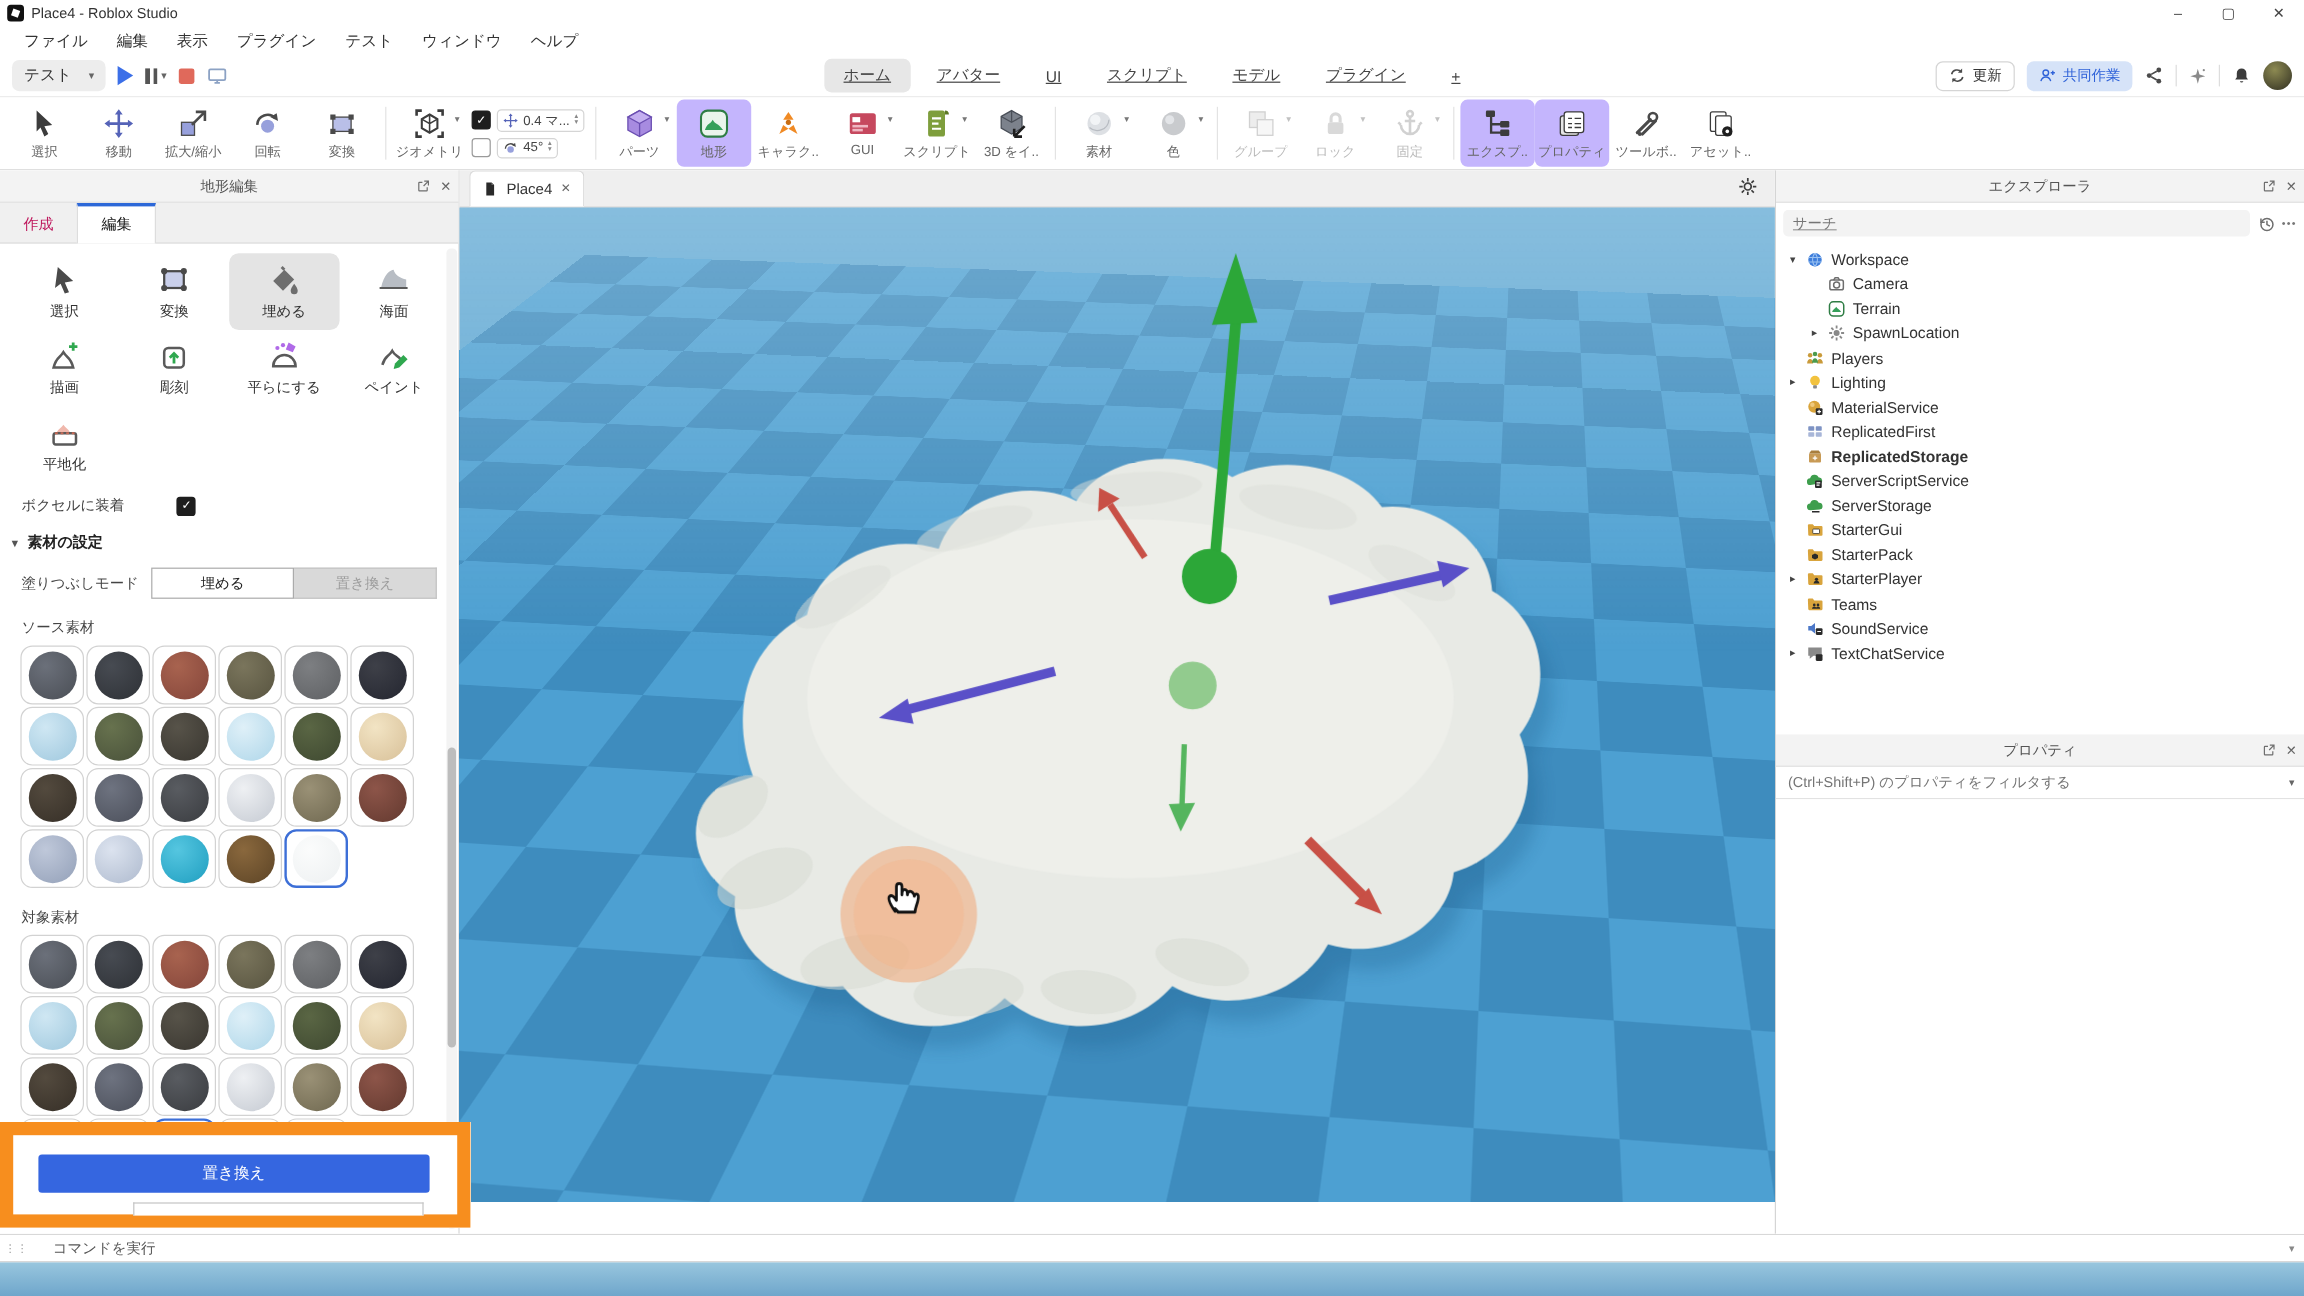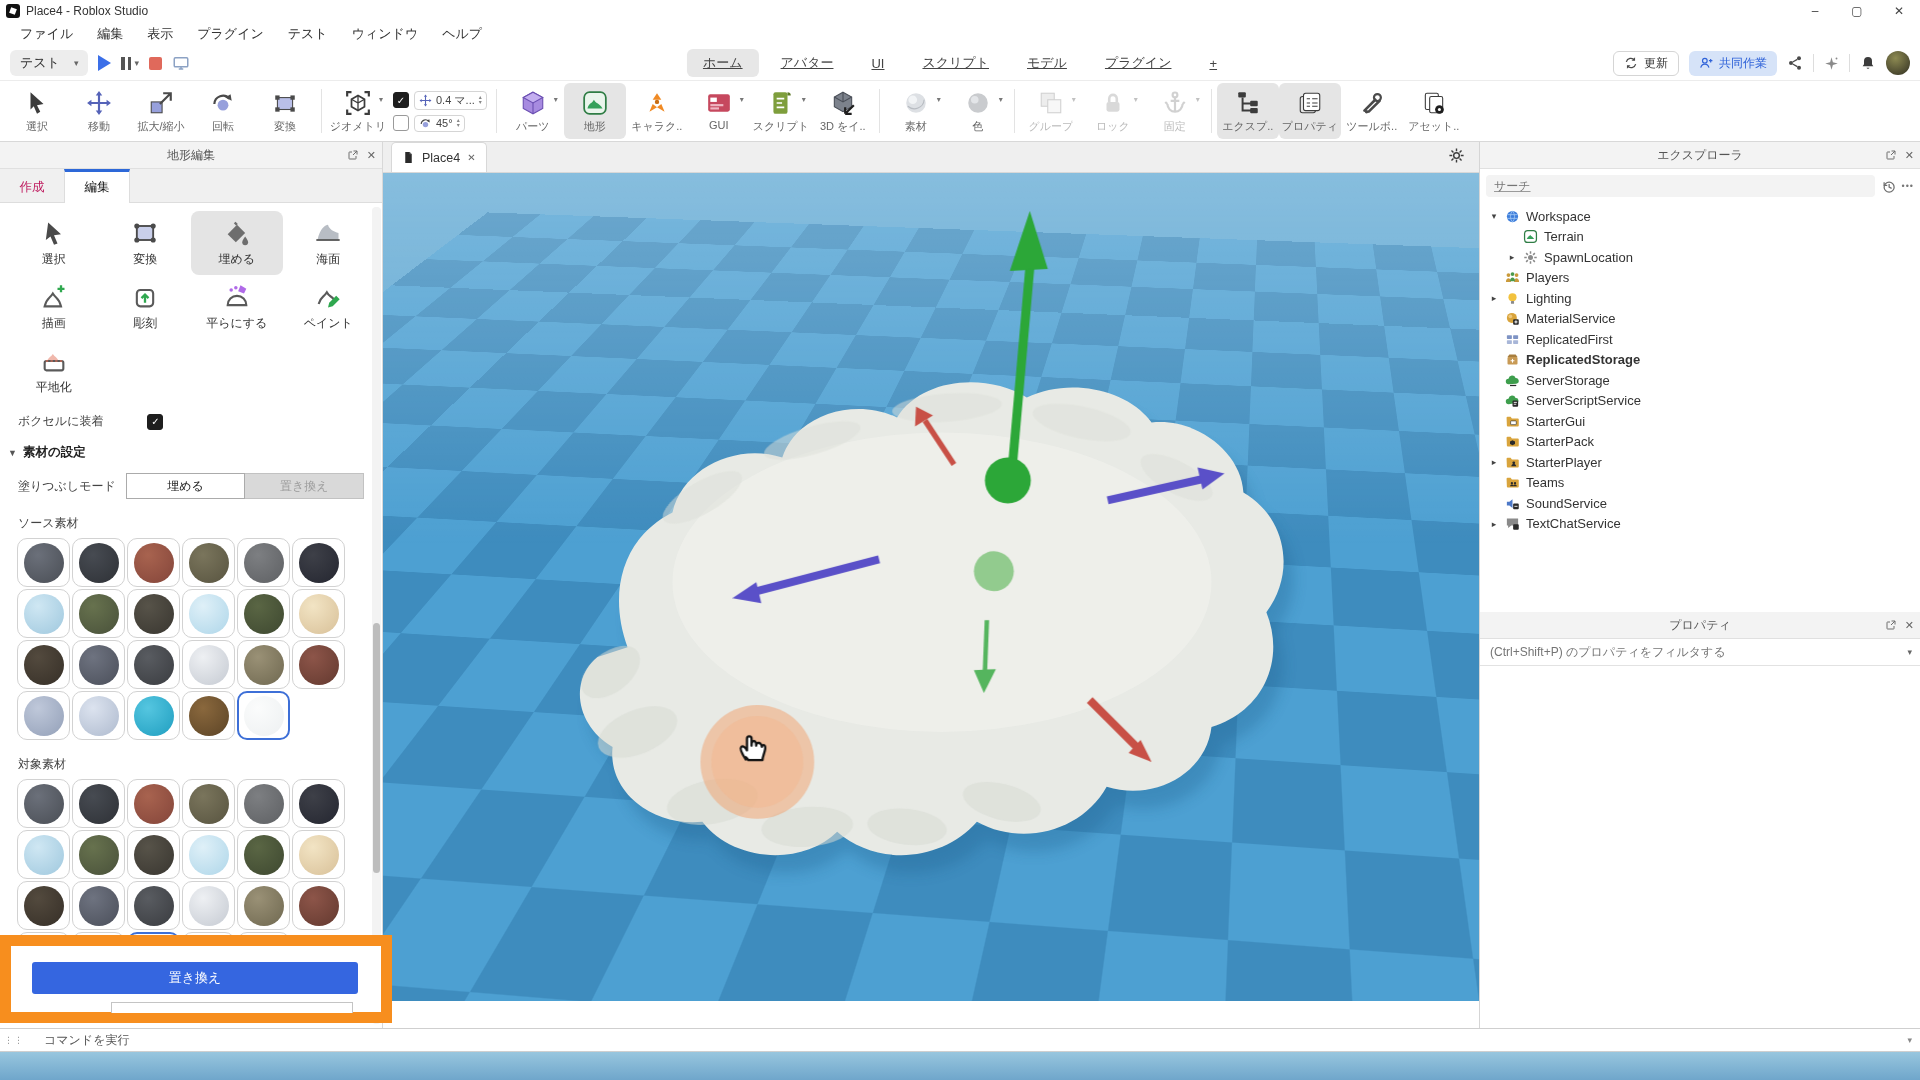--- a/index.html
+++ b/index.html
@@ -28,21 +28,21 @@
   .tb-right{position:absolute;right:10px;top:0;height:34px;display:flex;align-items:center;gap:10px;}
   .btn-outline{display:flex;align-items:center;gap:6px;border:1px solid #d5d5d5;border-radius:6px;padding:3px 10px;font-size:12px;color:#333;background:#fff;}
   .btn-collab{display:flex;align-items:center;gap:6px;background:#d6e3f8;border-radius:6px;padding:4px 10px;font-size:12px;color:#2f62d8;}
   .tb-divider{width:1px;height:18px;background:#ddd;}
   .avatar{width:24px;height:24px;border-radius:50%;background:radial-gradient(circle at 40% 30%,#8d8a52,#4c4a30 70%,#2e2d1e);}
   
   .ribbon{height:60px;background:#fff;border-bottom:1px solid #d8d8d8;display:flex;align-items:stretch;padding:0 6px;}
   .rib-group{display:flex;align-items:stretch;}
   .rib-divider{width:1px;background:#e3e3e3;margin:8px 5px;}
   .rib-item{width:62px;display:flex;flex-direction:column;align-items:center;padding-top:6px;gap:3px;border-radius:6px;margin:2px 0;position:relative;}
-  .rib-item.sel{background:#e5e5e5;}
+  .rib-item.sel{background:#c4b5fd;}
   .rib-item.dis{opacity:.45;}
   .rib-ico{height:27px;display:flex;align-items:center;}
   .rib-dd{position:absolute;right:6px;top:12px;font-size:8px;color:#777;}
   .rib-label{font-size:11px;color:#666;max-width:58px;white-space:nowrap;overflow:hidden;text-overflow:ellipsis;}
   .snap-col{display:flex;flex-direction:column;justify-content:center;gap:5px;padding:0 4px;}
   .snap-row{display:flex;align-items:center;gap:5px;}
   .cb{width:14px;height:14px;border-radius:3px;border:1.5px solid #9a9a9a;background:#fff;display:flex;align-items:center;justify-content:center;}
   .cb.on{background:#1e1e1e;border-color:#1e1e1e;color:#fff;font-size:10px;}
   .snap-val{display:flex;align-items:center;border:1px solid #d5d5d5;border-radius:4px;padding:1px 4px 1px 4px;gap:4px;font-size:11px;color:#444;}
   .stepper{display:flex;flex-direction:column;line-height:5px;font-size:6px;color:#888;}
@@ -890,20 +890,31 @@
                   <circle cx="12" cy="12" r="9" fill="#3f7edb"></circle>
                   <path d="M3.5 9h17M3.5 15h17M12 3a14 14 0 0 1 0 18M12 3a14 14 0 0 0 0 18" stroke="#9cc3f2" stroke-width="1.4" fill="none"></path>
                 </svg>
               </span>
               <span>Workspace</span>
             </div>
             <div class="tree-row" style="padding-left: 26px;">
               <span class="tw-exp"></span>
               <span class="tw-ico">
                 <svg viewBox="0 0 24 24" width="15" height="15">
+                  <rect x="3" y="7" width="18" height="13" rx="2.5" fill="none" stroke="#6e6e6e" stroke-width="2"></rect>
+                  <circle cx="12" cy="13.5" r="4" fill="none" stroke="#6e6e6e" stroke-width="2"></circle>
+                  <path d="M8 7l2-3h4l2 3" fill="none" stroke="#6e6e6e" stroke-width="2"></path>
+                </svg>
+              </span>
+              <span>Camera</span>
+            </div>
+            <div class="tree-row" style="padding-left: 26px;">
+              <span class="tw-exp"></span>
+              <span class="tw-ico">
+                <svg viewBox="0 0 24 24" width="15" height="15">
                   <rect x="2.5" y="2.5" width="19" height="19" rx="5" fill="#fff" stroke="#2f7d45" stroke-width="2"></rect>
                   <path d="M6 16c2-5 3.5-3.5 5.5-7 2 3.5 3.5 2 6.5 7z" fill="#35a05a"></path>
                 </svg>
               </span>
               <span>Terrain</span>
             </div>
             <div class="tree-row" style="padding-left: 26px;">
               <span class="tw-exp">▸</span>
               <span class="tw-ico">
                 <svg viewBox="0 0 24 24" width="15" height="15">
@@ -972,36 +983,36 @@
                   <path d="M4 8l3-4h10l3 4z" fill="#a87e3e"></path>
                   <path d="M9 14h6M12 11v6" stroke="#fff" stroke-width="1.6"></path>
                 </svg>
               </span>
               <span>ReplicatedStorage</span>
             </div>
             <div class="tree-row" style="padding-left: 8px;">
               <span class="tw-exp"></span>
               <span class="tw-ico">
                 <svg viewBox="0 0 24 24" width="15" height="15">
-                  <path d="M6 18a4.5 4.5 0 0 1-.5-9A6 6 0 0 1 17 8a4 4 0 0 1 1 9z" fill="#3e9e4d"></path>
-                  <path d="M8 20h10" stroke="#2a2a2a" stroke-width="2"></path>
-                </svg>
-              </span>
-              <span>ServerStorage</span>
-            </div>
-            <div class="tree-row" style="padding-left: 8px;">
-              <span class="tw-exp"></span>
-              <span class="tw-ico">
-                <svg viewBox="0 0 24 24" width="15" height="15">
                   <path d="M6 18a4.5 4.5 0 0 1-.5-9A6 6 0 0 1 17 8a4 4 0 0 1 1 8z" fill="#3e9e4d"></path>
                   <rect x="12" y="12" width="9" height="10" rx="1.5" fill="#2a2a2a"></rect>
                   <path d="M14 15h5M14 18h4" stroke="#fff" stroke-width="1.4"></path>
                 </svg>
               </span>
               <span>ServerScriptService</span>
+            </div>
+            <div class="tree-row" style="padding-left: 8px;">
+              <span class="tw-exp"></span>
+              <span class="tw-ico">
+                <svg viewBox="0 0 24 24" width="15" height="15">
+                  <path d="M6 18a4.5 4.5 0 0 1-.5-9A6 6 0 0 1 17 8a4 4 0 0 1 1 9z" fill="#3e9e4d"></path>
+                  <path d="M8 20h10" stroke="#2a2a2a" stroke-width="2"></path>
+                </svg>
+              </span>
+              <span>ServerStorage</span>
             </div>
             <div class="tree-row" style="padding-left: 8px;">
               <span class="tw-exp"></span>
               <span class="tw-ico">
                 <svg viewBox="0 0 24 24" width="15" height="15">
                   <path d="M2.5 6a1.5 1.5 0 0 1 1.5-1.5h5L11 7h9.5A1.5 1.5 0 0 1 22 8.5v10A1.5 1.5 0 0 1 20.5 20h-16A1.5 1.5 0 0 1 3 18.5z" fill="#d9a43c"></path>
                   <rect x="9" y="11" width="9" height="6" rx="1" fill="#fff" stroke="#2a2a2a"></rect>
                 </svg>
               </span>
               <span>StarterGui</span>

